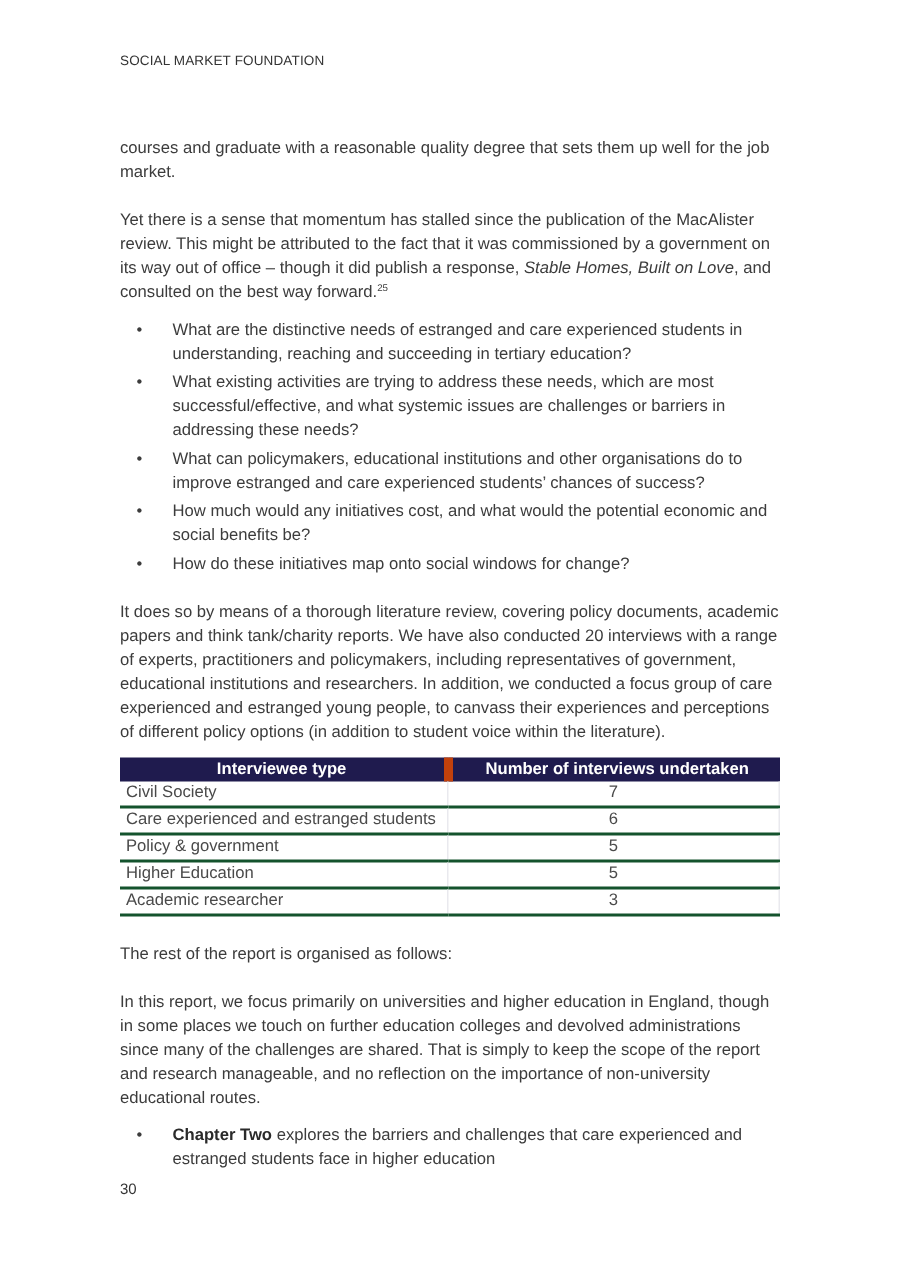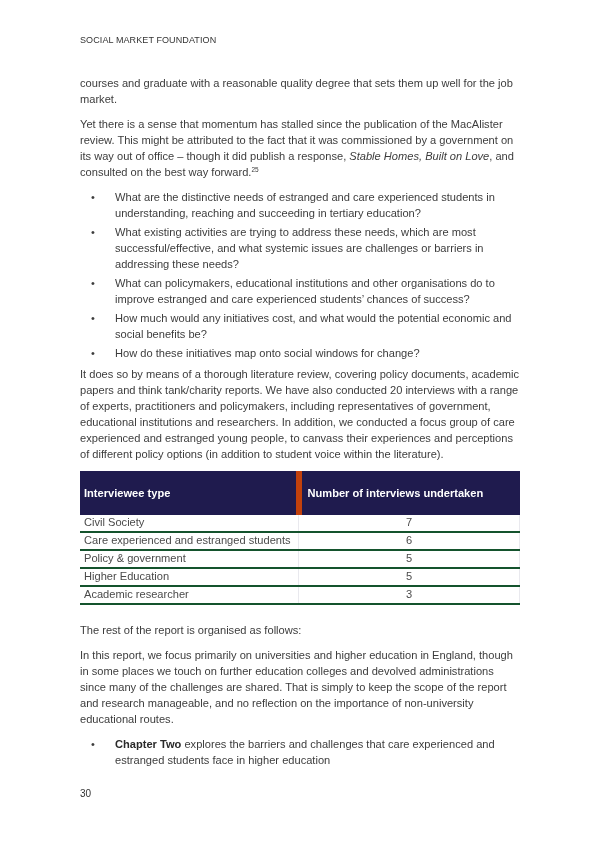--- a/index.html
+++ b/index.html
@@ -9,34 +9,34 @@
     color: #3c3c3c;
   }
   .running-header {
     position: absolute; left: 80px; top: 35px;
     font-size: 9px; letter-spacing: 0.1px; color: #333;
   }
   .content {
     position: absolute; left: 80px; top: 75px; width: 440px;
     font-size: 11.1px; line-height: 16px;
   }
-  p { margin: 0 0 9px 0; }
+  p { margin: 16px 0 9px 0; }
   sup { font-size: 6.5px; line-height: 0; vertical-align: 4px; }
   ul.bullets { list-style: none; margin: 0 0 5px 0; padding: 0; }
   ul.bullets li { position: relative; padding-left: 35px; margin-bottom: 3px; }
   ul.bullets li .bullet {
     position: absolute; left: 11px; top: 0; font-size: 11px;
   }
   table.interviews {
     border-collapse: collapse; width: 440px; margin: 0 0 17px 0;
     font-size: 11.1px; line-height: 13px;
   }
   table.interviews th {
-    background: #1f1b4e; color: #ffffff; font-weight: bold; text-align: left;
-    padding: 15px 4px; height: 14px;
+    background: #1f1b4e; color: #ffffff; font-weight: bold; text-align: center;
+    padding: 1px 4px; height: 14px;
   }
   table.interviews th.col2 { padding-left: 6px; border-left: 6px solid #c2410c; }
   table.interviews td {
     padding: 1px 4px 2px 4px; border-bottom: 2px solid #14532d; vertical-align: top;
     color: #4a4a4a;
   }
   table.interviews td.num { text-align: center; border-left: 1px solid #e9e9ee; border-right: 1px solid #e9e9ee; }
   table.interviews td.label { width: 210px; }
   .chapter-list { margin-top: 20px; }
   .page-number {

